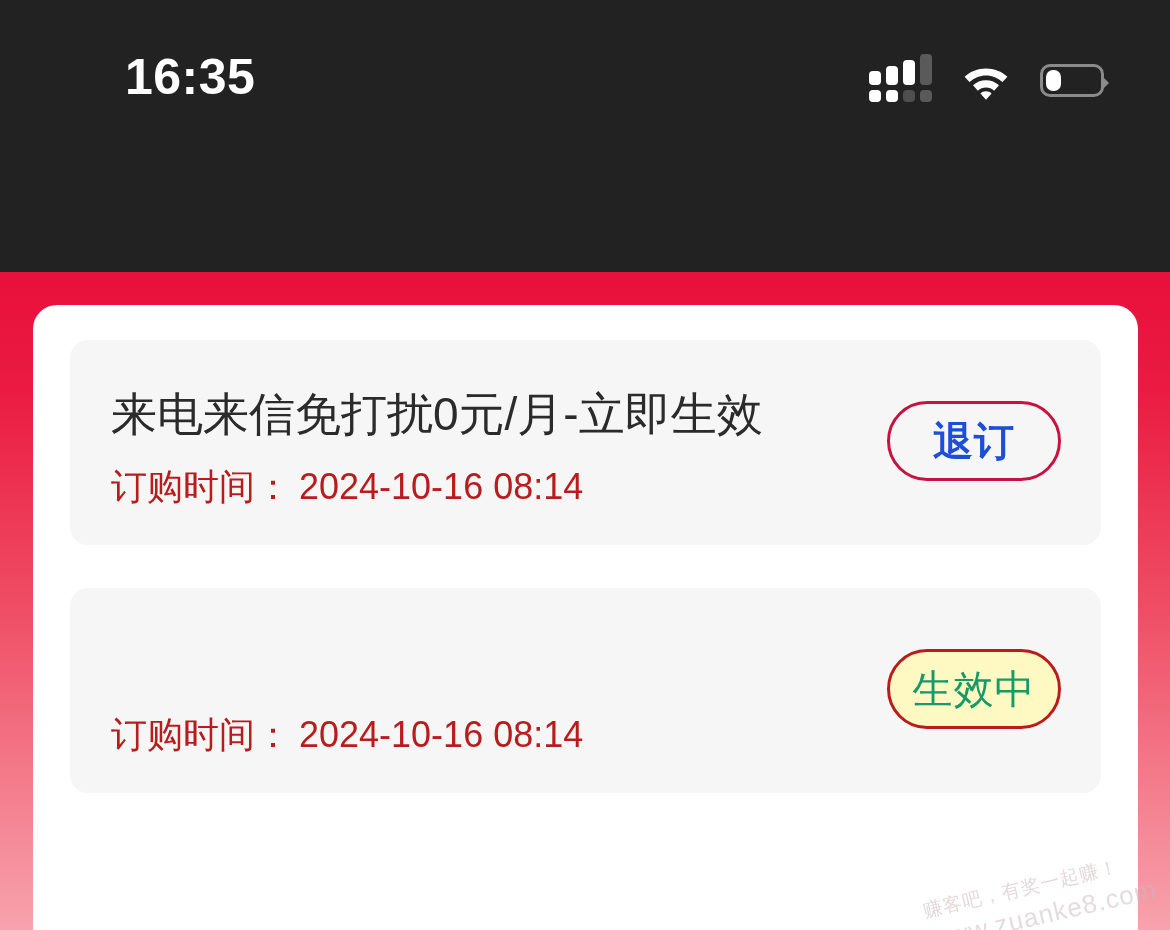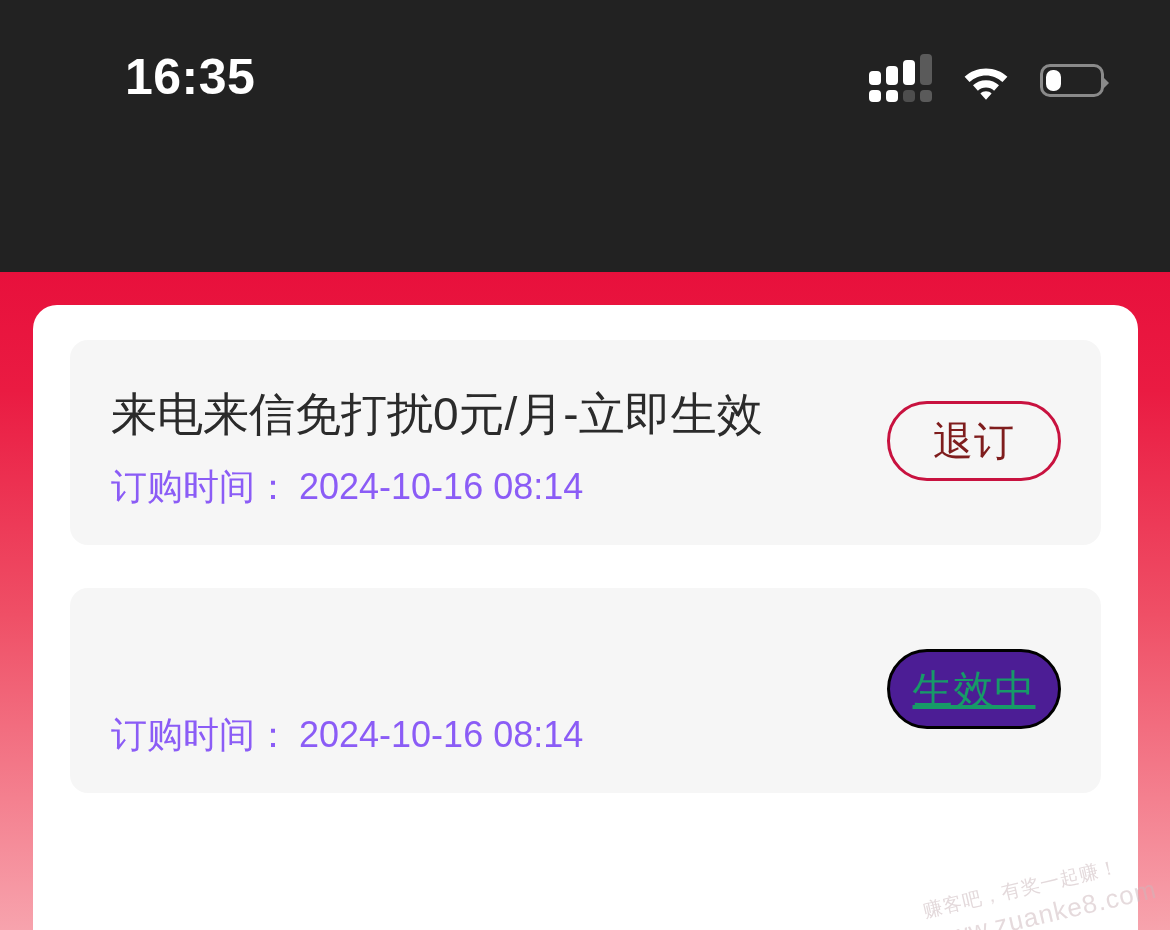--- a/index.html
+++ b/index.html
@@ -198,21 +198,21 @@
     font-size: 46px;
     color: #2b2b2b;
     line-height: 54px;
     white-space: nowrap;
   }
   .card-meta {
     position: absolute;
     left: 41px;
     top: 125px;
     font-size: 36px;
-    color: #8b5cf6;
+    color: #b91c1c;
     line-height: 44px;
     white-space: nowrap;
   }
   .card-meta .meta-value { margin-left: 8px; }
 
   .pill {
     position: absolute;
     right: 40px;
     top: 61px;
     width: 174px;
@@ -222,27 +222,27 @@
     display: flex;
     align-items: center;
     justify-content: center;
     font-size: 40px;
     letter-spacing: 1px;
     cursor: pointer;
     background: transparent;
   }
   .pill-unsub {
     border: 3px solid #c8123f;
-    color: #7f1d1d;
+    color: #1d4ed8;
+    font-weight: bold;
   }
   .pill-active {
-    border: 3px solid #000000;
+    border: 3px solid #b91c1c;
     color: #179a68;
-    background: #4c1d95;
-    text-decoration: underline;
+    background: #fef9c3;
   }
 
   
   .watermark {
     position: absolute;
     right: 10px;
     bottom: 26px;
     transform: rotate(-13deg);
     transform-origin: right bottom;
     text-align: left;

